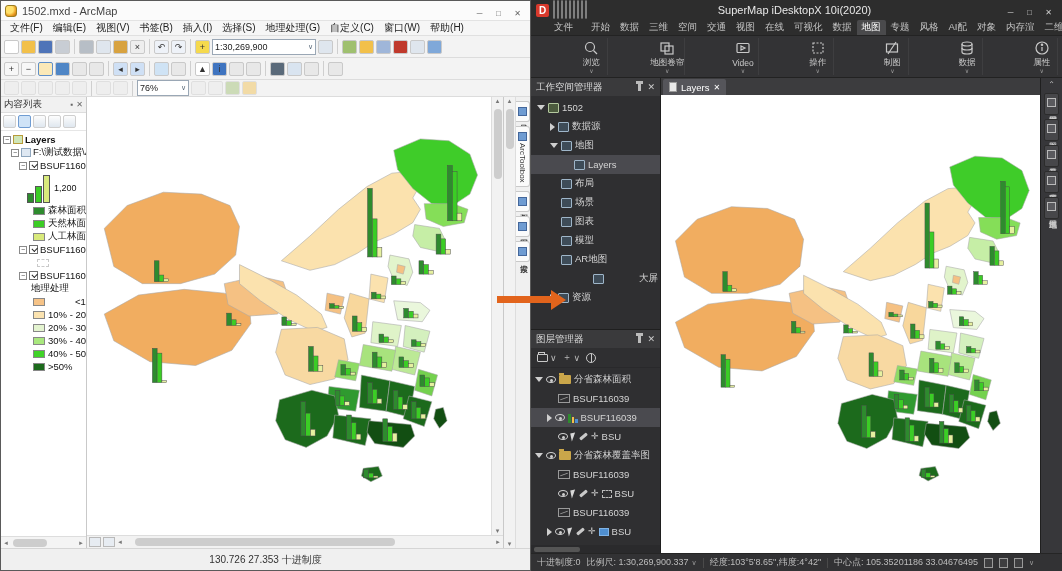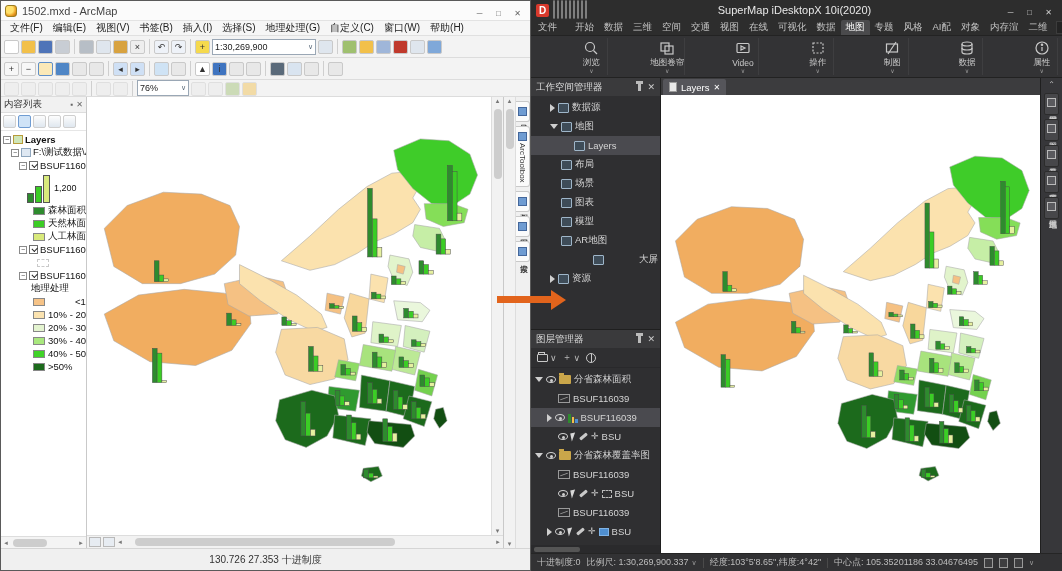--- a/index.html
+++ b/index.html
@@ -11,21 +11,21 @@
   
   #arcmap{left:0;background:#f0f0f0;border:1px solid #5a5a5a;}
   .am-title{height:20px;background:#fbfbfb;display:flex;align-items:center;padding:0 4px;border-bottom:1px solid #e3e3e3;flex:none;}
   .am-logo{width:12px;height:12px;border-radius:3px;margin-right:5px;
            background:radial-gradient(circle at 35% 35%, #ffe06a 0 40%, #e89a1f 70%, #b36a12);border:1px solid #9b7c20;}
   .am-title-text{font-size:11px;color:#444;flex:1;}
   .winbtn{width:17px;height:13px;font-size:8px;color:#666;display:inline-flex;align-items:center;justify-content:center;margin-left:2px;cursor:default;}
   .am-menu{height:15px;background:#f6f6f6;display:flex;align-items:center;padding:0 4px;border-bottom:1px solid #e0e0e0;flex:none;}
   .am-menu span{font-size:10px;color:#222;padding:0 5px;}
   .am-tb{height:22px;background:#f3f3f3;border-bottom:1px solid #dcdcdc;display:flex;align-items:center;padding:0 3px;gap:2px;flex:none;}
-  .am-tb3{height:17px;align-items:flex-end;}
+  .am-tb3{height:17px;}
   .tbi{width:15px;height:14px;border:1px solid #c9c9c9;border-radius:2px;font-size:9px;line-height:12px;text-align:center;color:#333;flex:none;background:#e8e8e8;}
   .am-tb3 .tbi{opacity:.45;}
   .tbsep{width:1px;height:15px;background:#cfcfcf;margin:0 2px;flex:none;}
   .am-combo{height:16px;background:#fff;border:1px solid #9aa7b5;font-size:9px;color:#222;display:flex;align-items:center;padding:0 2px;flex:none;}
   .am-combo .cv{flex:1;}
   .am-combo .dd{color:#5a6a7a;font-size:7px;margin-left:3px;}
   .tbi.active{background:#cfe3f7;border-color:#5f8fc9;}
 
   .am-body{flex:1;display:flex;min-height:0;}
   .am-toc{width:86px;background:#fff;border-right:1px solid #c9c9c9;display:flex;flex-direction:column;flex:none;}
@@ -67,21 +67,21 @@
   .sidetab{writing-mode:vertical-rl;font-size:8px;color:#333;background:#fbfbfb;border:1px solid #c9c9c9;border-left:none;border-radius:0 3px 3px 0;padding:3px 0;display:flex;align-items:center;gap:2px;}
   .sidetab .ticon{width:9px;height:9px;background:#6f9cd2;border:1px solid #44679b;margin:2px auto 0;}
 
   
   #supermap{left:531px;background:#2b2b2b;color:#cfcfcf;}
   .sm-title{height:20px;background:#2d2d2d;display:flex;align-items:center;padding:0 5px;flex:none;}
   .sm-logo{width:13px;height:13px;background:#d8392c;color:#fff;font-size:10px;font-weight:bold;text-align:center;line-height:13px;border-radius:2px;margin-right:4px;}
   .qicon{width:12px;height:11px;border:1px solid #7e7e7e;border-radius:2px;margin-right:2px;background:#3a3a3a;}
   .sm-title-text{flex:1;text-align:center;font-size:11px;color:#e8e8e8;}
   .sm-title .winbtn{color:#cfcfcf;}
-  .sm-tabs{height:16px;background:#2d2d2d;display:flex;align-items:center;padding:0 2px;flex:none;border-bottom:1px solid #232323;}
+  .sm-tabs{height:16px;background:#2d2d2d;display:flex;align-items:center;padding:0 18px;flex:none;border-bottom:1px solid #232323;}
   .sm-tab{font-size:9.5px;color:#c4c4c4;padding:1px 5px;white-space:nowrap;}
   .sm-tab.file{margin-right:8px;}
   .sm-tab.active{background:#4a4a4c;color:#fff;border-radius:2px 2px 0 0;}
   .sm-search{flex:1;display:flex;align-items:center;height:13px;background:#242424;border:1px solid #3c3c3c;margin-left:4px;padding:0 3px;min-width:60px;}
   .sm-ribbon{height:42px;background:#333335;border-bottom:1px solid #222;display:flex;align-items:stretch;padding:2px 4px;gap:2px;flex:none;}
   .rbtn{width:34px;display:flex;flex-direction:column;align-items:center;justify-content:space-between;padding:2px 0;border-right:1px solid #3e3e40;margin-left:41px;}
   .rbtn svg{width:16px;height:16px;stroke:#c9c9c9;fill:none;stroke-width:1.2;}
   .rbtn .lbl{font-size:8.5px;color:#c9c9c9;white-space:nowrap;max-width:34px;overflow:hidden;}
   .rbtn .dd{font-size:6px;color:#9a9a9a;line-height:4px;}
 
@@ -603,20 +603,25 @@
     <div class="sm-body">
       <div class="sm-left">
         <div class="panel ws">
           <div class="p-head">
             <span>工作空间管理器</span>
             <span class="sp"></span>
             <span class="pinico"></span>
             <span class="p-x">✕</span>
           </div>
           <div class="tree" id="sm-wstree">
+              <div class="ntr" style="padding-left: 6px;">
+                <span class="caret open"></span>
+                <span class="nico wsroot"></span>
+                <span>1502</span>
+              </div>
               <div class="ntr" style="padding-left: 19px;">
                 <span class="caret closed"></span>
                 <span class="nico"></span>
                 <span>数据源</span>
               </div>
               <div class="ntr" style="padding-left: 19px;">
                 <span class="caret open"></span>
                 <span class="nico"></span>
                 <span>地图</span>
               </div>

